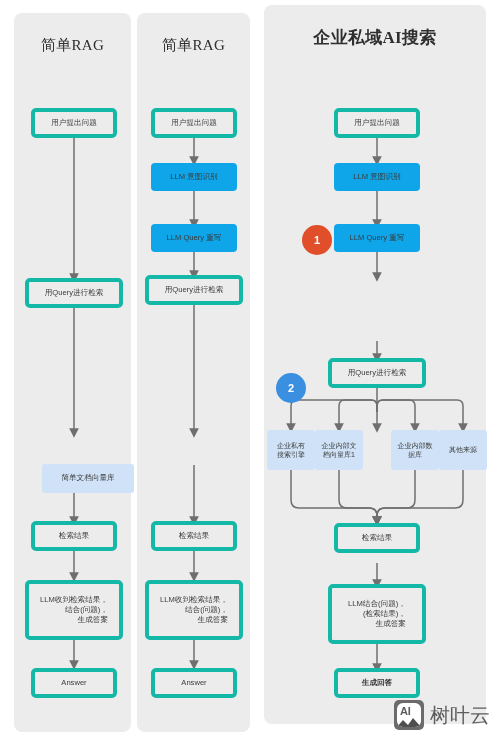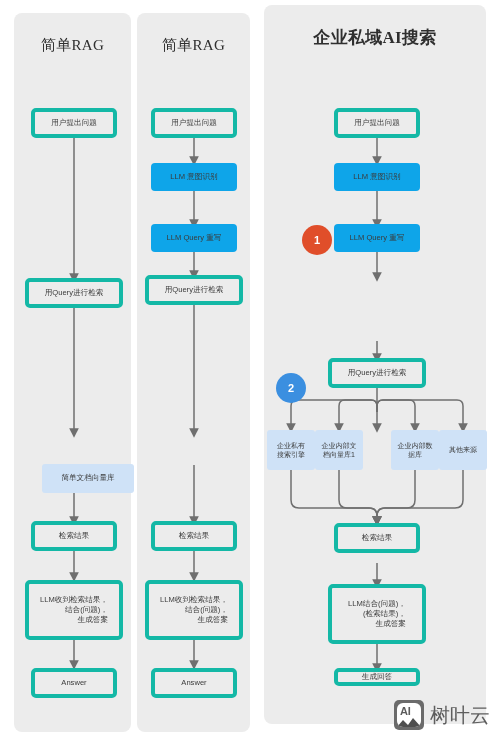--- a/index.html
+++ b/index.html
@@ -205,21 +205,21 @@
   <div class="node blue small" style="left:439px;top:430px;width:48px;height:40px;">
     <span class="ml">其他来源</span>
   </div>
 
   <div class="node plain" style="left:334px;top:523px;width:86px;height:30px;">
     <span>检索结果</span>
   </div>
   <div class="node plain" style="left:328px;top:584px;width:98px;height:60px;">
     <span class="ml">LLM结合(问题)，<br>(检索结果)，<br>生成答案</span>
   </div>
-  <div class="node plain" style="left:334px;top:668px;width:86px;height:18px;">
+  <div class="node plain" style="left:334px;top:668px;width:86px;height:30px;font-weight:bold;">
     <span>生成回答</span>
   </div>
 
   <div class="badge" style="left:302px;top:225px;width:30px;height:30px;background:#e04e2a;">
     <span>1</span>
   </div>
   <div class="badge" style="left:276px;top:373px;width:30px;height:30px;background:#3b8fe0;">
     <span>2</span>
   </div>
 

